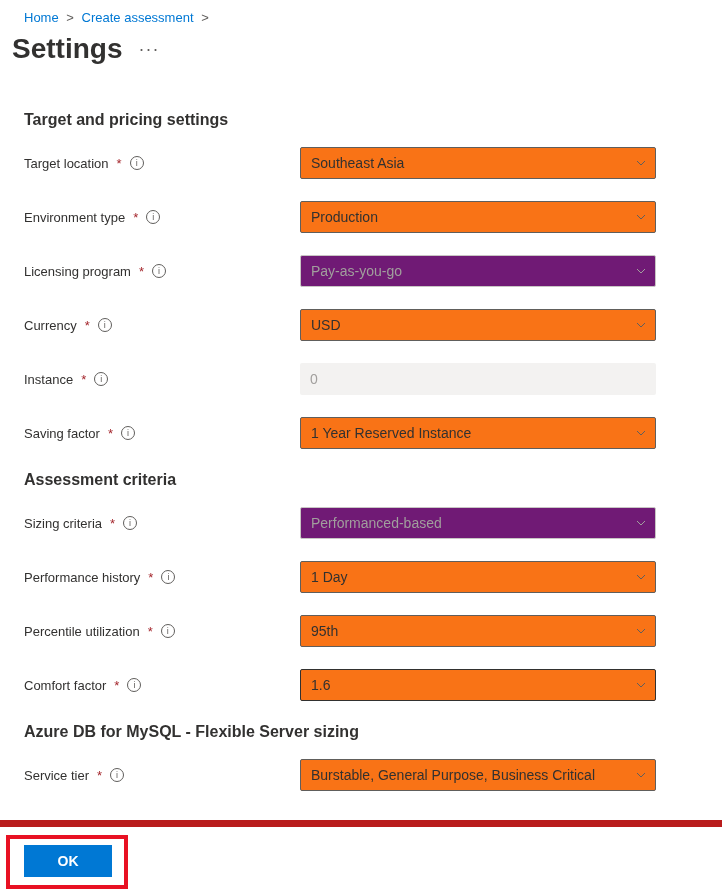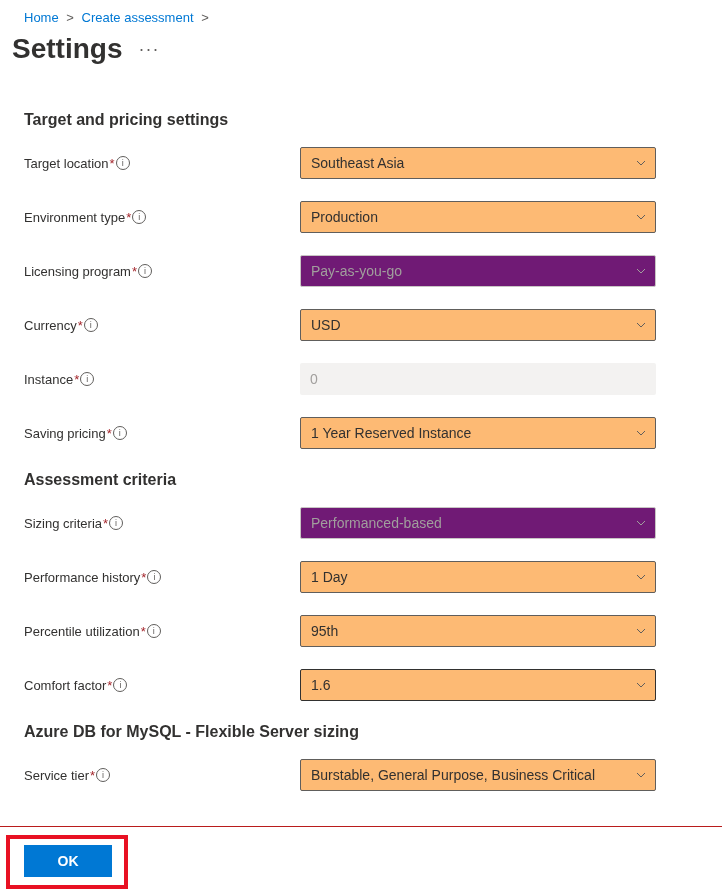--- a/index.html
+++ b/index.html
@@ -57,21 +57,21 @@
     }
     .form-row {
       display: flex;
       align-items: center;
       margin-bottom: 22px;
     }
     .form-label-cell {
       width: 276px;
       display: flex;
       align-items: center;
-      gap: 1px;
+      gap: 8px;
       font-size: 13px;
       color: #323130;
     }
     .required {
       color: #a4262c;
     }
     .info-icon {
       display: inline-flex;
       align-items: center;
       justify-content: center;
@@ -87,21 +87,21 @@
       cursor: pointer;
     }
     .form-input-cell {
       width: 356px;
     }
     .select-box {
       width: 100%;
       height: 32px;
       border: 1px solid #605e5c;
       border-radius: 2px;
-      background: #fdba74;
+      background: #f97316;
       display: flex;
       align-items: center;
       justify-content: space-between;
       padding: 0 8px 0 10px;
       cursor: pointer;
       font-size: 14px;
       color: #323130;
     }
     .select-box.disabled {
       background: #701a75;
@@ -126,21 +126,21 @@
       border-radius: 2px;
     }
     .chevron {
       display: inline-flex;
     }
     .footer {
       position: absolute;
       bottom: 0;
       left: 0;
       right: 0;
-      border-top: 1px solid #b91c1c;
+      border-top: 7px solid #b91c1c;
       padding: 18px 24px;
     }
     .ok-button {
       background: #0078d4;
       color: #ffffff;
       border: none;
       padding: 6px 28px;
       font-size: 14px;
       cursor: pointer;
       font-weight: 600;
@@ -254,21 +254,21 @@
       <span class="required">*</span>
       <span class="info-icon">i</span>
     </div>
     <div class="form-input-cell">
       <input class="text-input" type="text" readonly="" value="0" style="">
     </div>
   </div>
 
   <div class="form-row">
     <div class="form-label-cell">
-      <span>Saving pricing</span>
+      <span>Saving factor</span>
       <span class="required">*</span>
       <span class="info-icon">i</span>
     </div>
     <div class="form-input-cell">
       <div class="select-box">
         <span>1 Year Reserved Instance</span>
         <span class="chevron">
           <svg width="12" height="12" viewBox="0 0 12 12">
               <path d="M2 4 L6 8 L10 4" stroke="#605e5c" stroke-width="1" fill="none"></path>
             </svg>

